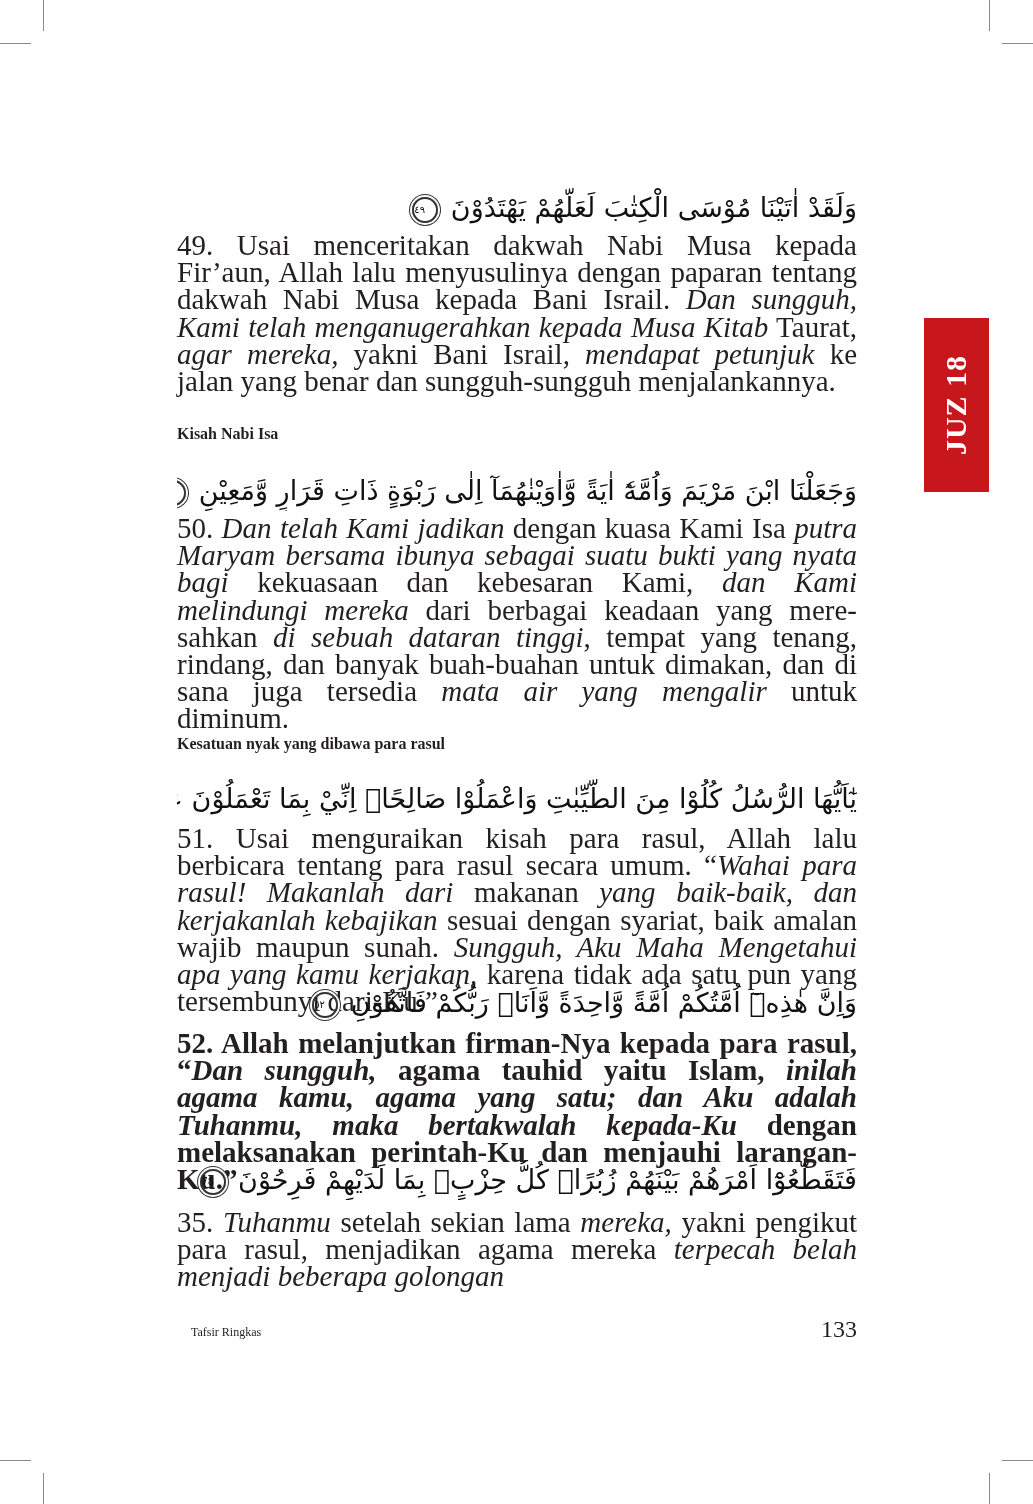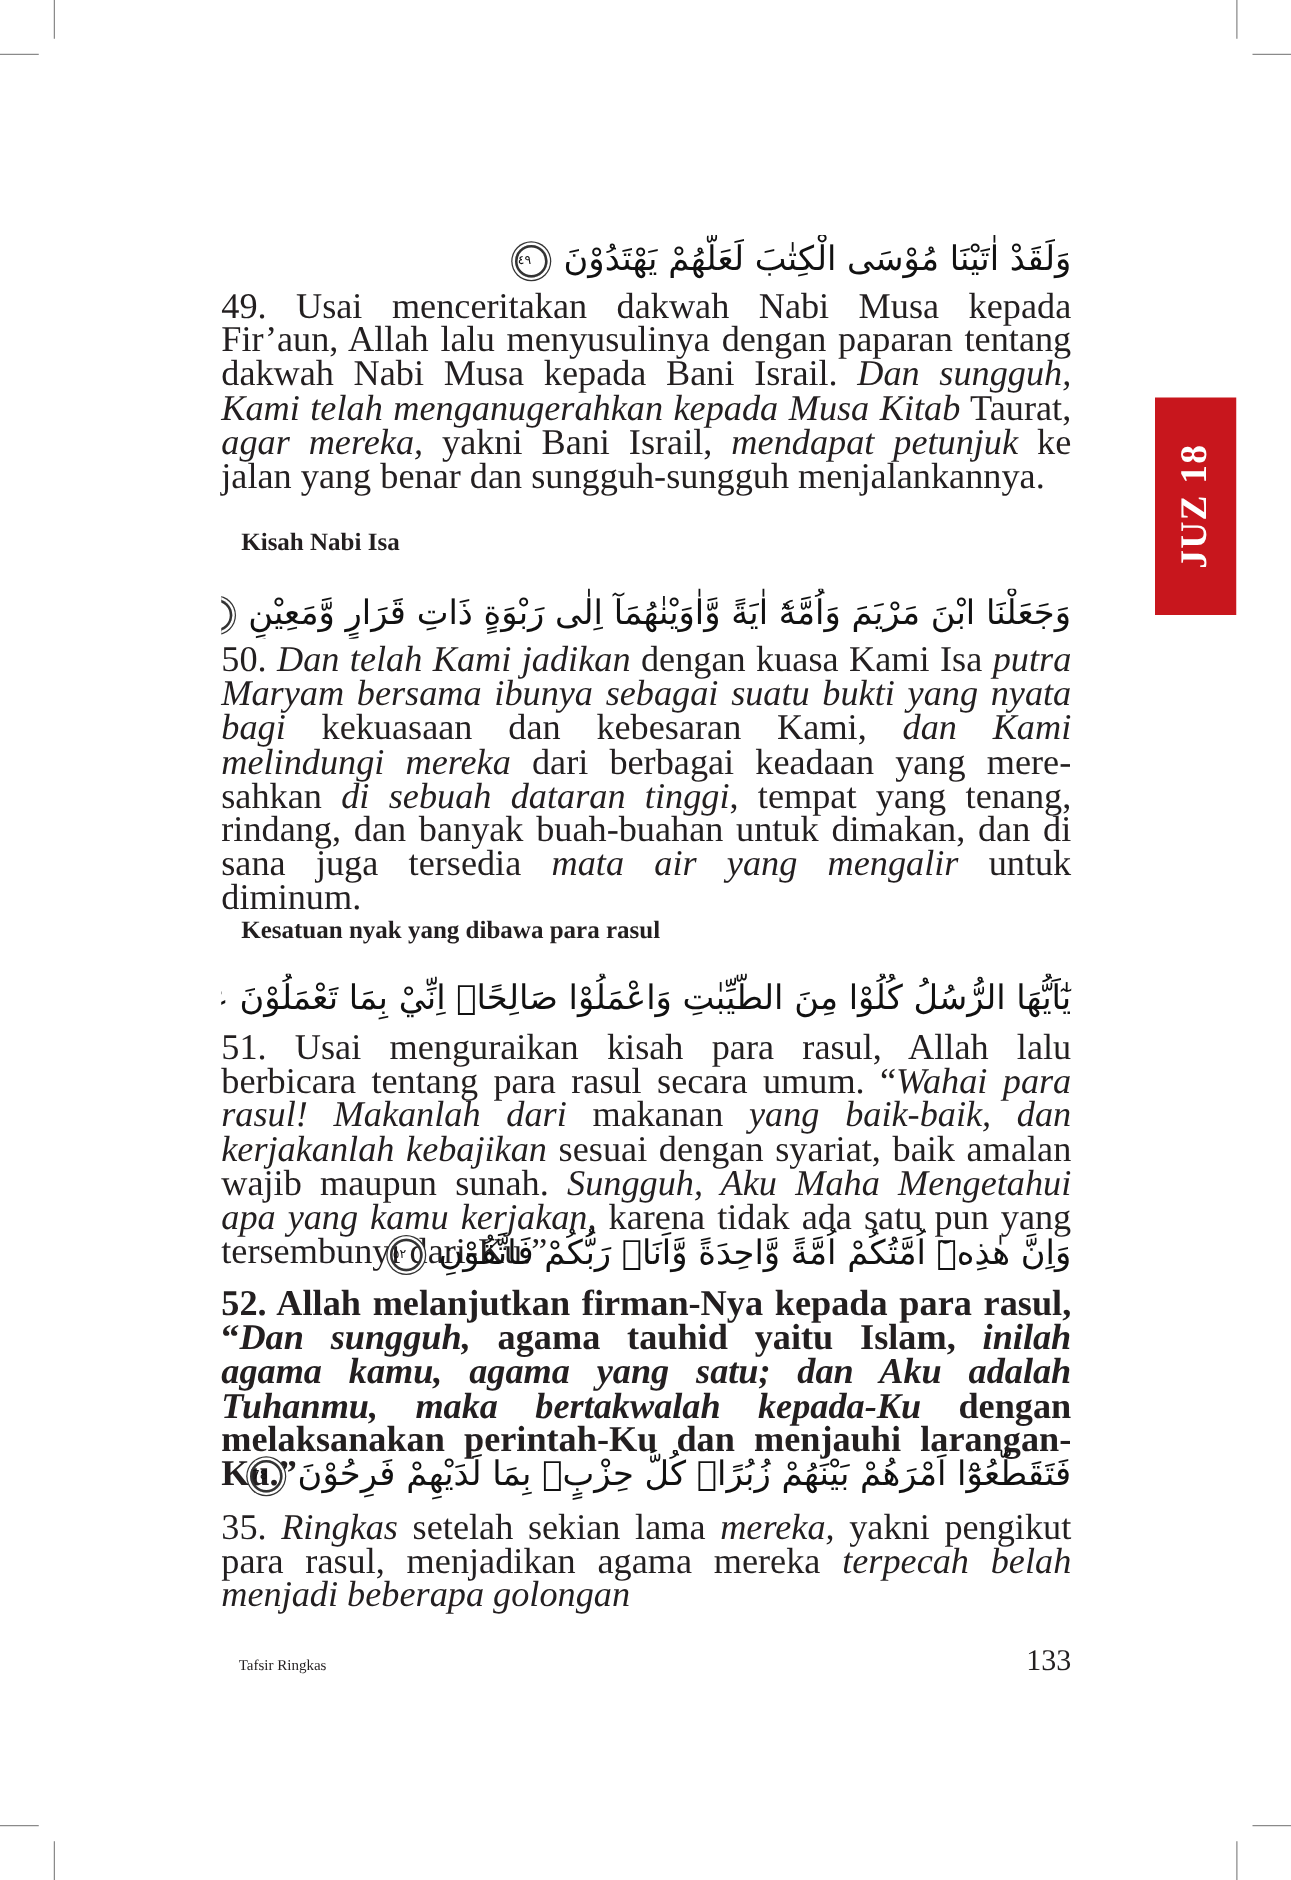--- a/index.html
+++ b/index.html
@@ -28,22 +28,22 @@
     margin-right:4px; margin-left:0; direction:ltr;
   }
   .para {
     position:absolute; left:0; width:680px;
     font-size:29px; line-height:27.2px;
     text-align:justify; text-align-last:left;
     hyphens:manual;
   }
   .para i { font-style:italic; }
   .heading {
-    position:absolute; left:16px;
-    font-weight:bold; font-size:20px; line-height:26px;
+    position:absolute; left:0;
+    font-weight:bold; font-size:16px; line-height:26px;
   }
   .juz-tab {
     position:absolute; left:924px; top:318px; width:65px; height:174px;
     background:#c8161d;
     display:flex; align-items:center; justify-content:center;
   }
   .juz-tab span {
     color:#fff; font-weight:bold; font-size:30px; letter-spacing:1px;
     transform:rotate(-90deg); white-space:nowrap;
     font-family:"Liberation Serif","DejaVu Serif",serif;
@@ -94,17 +94,17 @@
   <div class="arabic" style="top:983px;">
     <span>وَاِنَّ هٰذِهٖٓ اُمَّتُكُمْ اُمَّةً وَّاحِدَةً وَّاَنَا۠ رَبُّكُمْ فَاتَّقُوْنِ</span>
     <span class="ayah-mark">٥٢</span>
   </div>
   <div class="para" style="top:1030px;font-weight:bold;"><span>52. Allah melanjutkan firman-Nya kepada para rasul, “</span><i>Dan sungguh,</i><span> agama tauhid yaitu Islam, </span><i>inilah agama kamu, agama yang satu; dan Aku adalah Tuhanmu, maka bertakwalah kepada-Ku</i><span> dengan melaksanakan perintah-Ku dan menjauhi larangan-Ku.”</span></div>
 
   <div class="arabic" style="top:1160px;">
     <span>فَتَقَطَّعُوْٓا اَمْرَهُمْ بَيْنَهُمْ زُبُرًاۗ كُلُّ حِزْبٍۢ بِمَا لَدَيْهِمْ فَرِحُوْنَ</span>
     <span class="ayah-mark">78</span>
   </div>
-  <div class="para" style="top:1209px;"><span>35. </span><i>Ringkas</i><span> setelah sekian lama </span><i>mereka,</i><span> yakni pengikut para rasul, menjadikan agama mereka </span><i>terpecah belah menjadi beberapa golongan</i></div>
+  <div class="para" style="top:1209px;"><span>35. </span><i>Tuhanmu</i><span> setelah sekian lama </span><i>mereka,</i><span> yakni pengikut para rasul, menjadikan agama mereka </span><i>terpecah belah menjadi beberapa golongan</i></div>
 </div>
 
 <div class="footer-title">Tafsir Ringkas</div>
 <div class="footer-page">133</div>
 
 </body></html>

